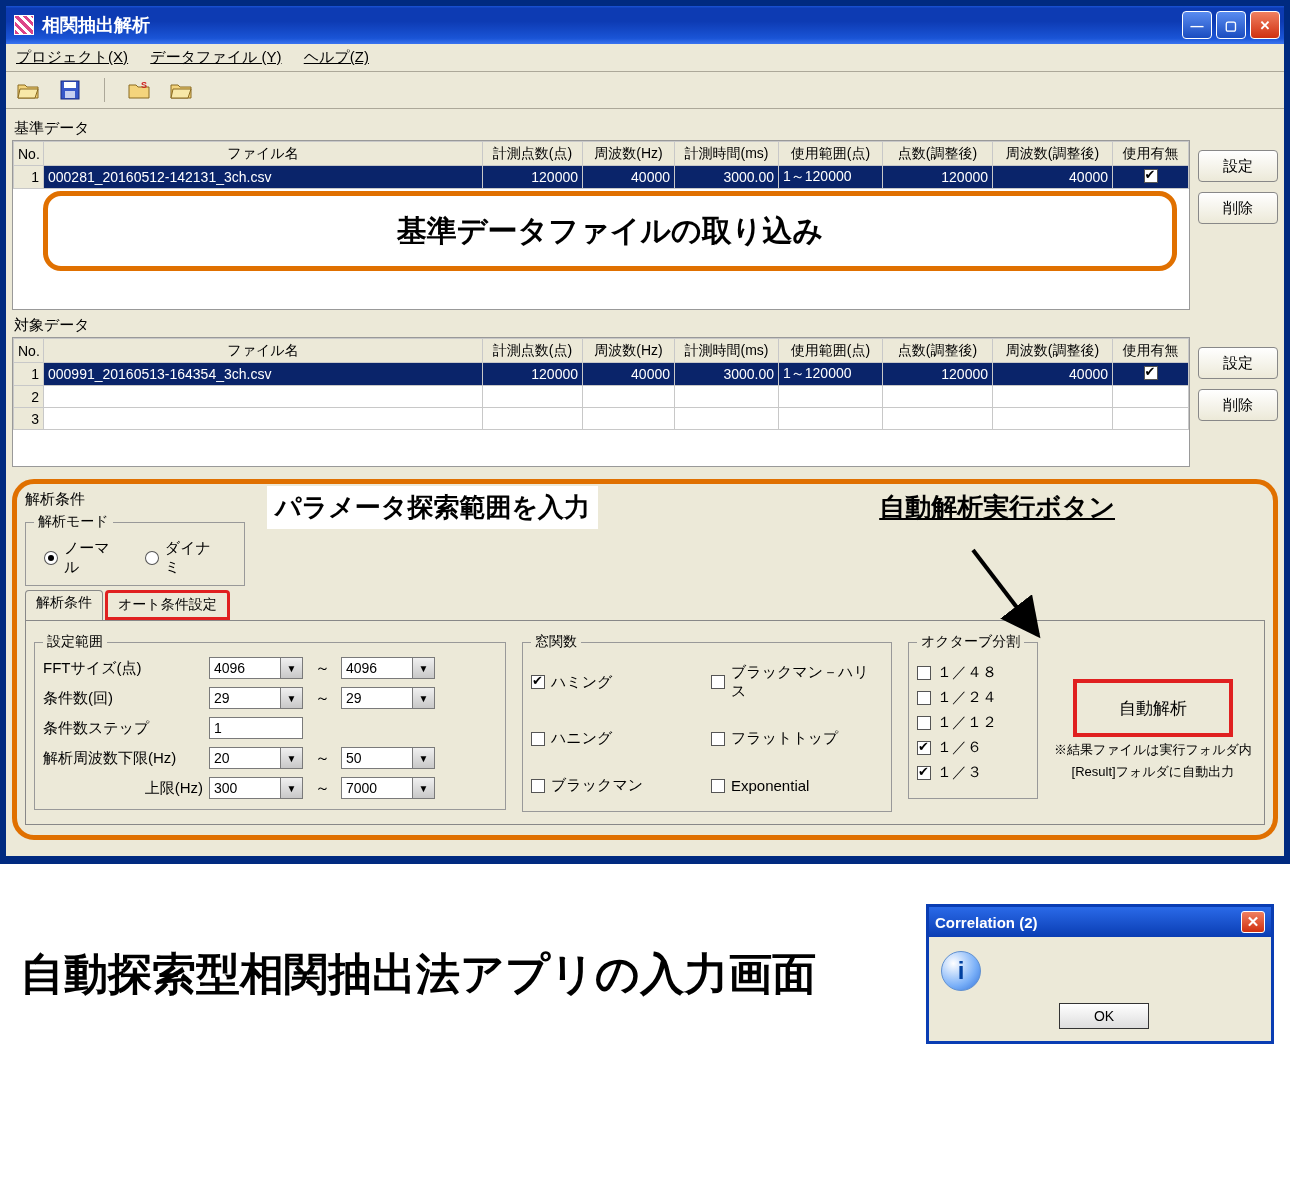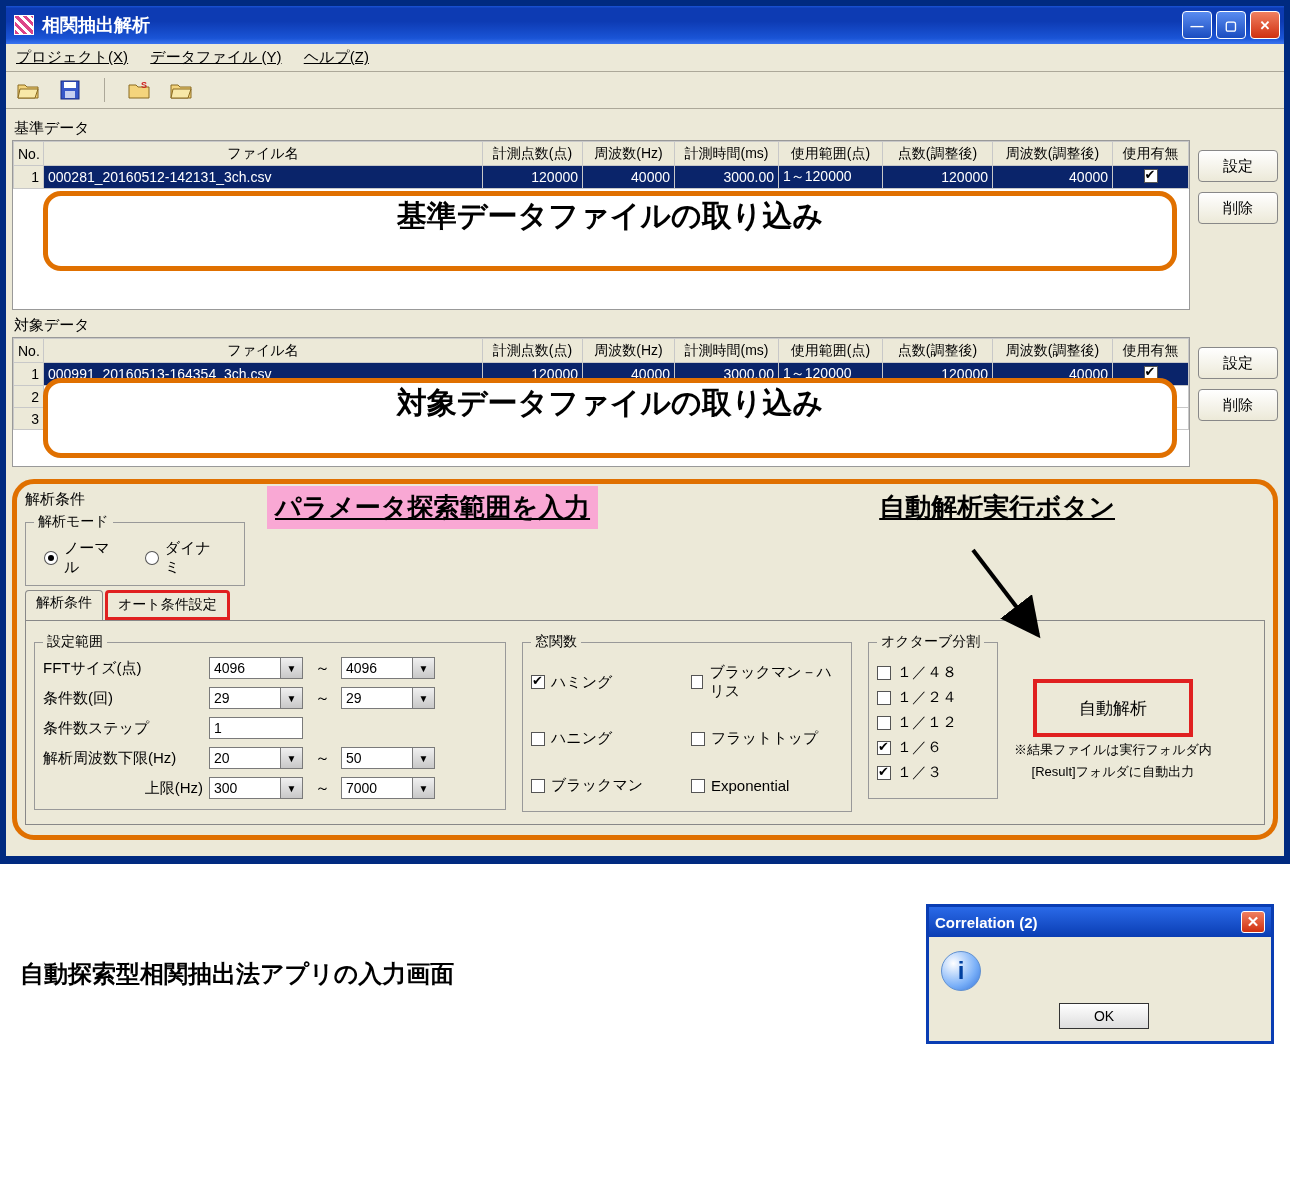--- a/index.html
+++ b/index.html
@@ -83,21 +83,21 @@
   td.num { text-align:right; }
   td.chkcell, th.chkcell {  text-align:center; }
   .chk { display:inline-block; width:14px;height:14px;border:1px solid #555; background:#fff; position:relative;}
   .chk.on::after{content:"✔"; position:absolute; left:0; top:-3px; font-size:13px; color:#000;}
 
   .overlay-box {
     position:absolute;
     border:5px solid #e07000;
     border-radius:18px;
     background:#fff;
-    display:flex;align-items:flex-start;justify-content:center;
+    display:flex;align-items:center;justify-content:center;
     font-size:30px; font-weight:bold;
   }
 
   
   .analysis-outer {
     border:5px solid #e07000; border-radius:22px;
     margin-top:12px; padding:6px 8px 10px 8px; background:#ece9d8;
     position:relative;
   }
   fieldset { border:1px solid #999; background:#ece9d8; margin:4px 0; padding:6px 8px 10px 8px; }
@@ -113,35 +113,35 @@
   .tab.redbox{ border:3px solid #e02020; }
   .tabbody { border:1px solid #888; background:#ece9d8; padding:8px; display:flex; gap:16px; align-items:flex-start;}
 
   .setgrid { display:grid; grid-template-columns: 160px 100px 20px 100px; row-gap:8px; column-gap:6px; align-items:center; font-size:15px;}
   .combo { display:flex; }
   .combo input { width:72px; height:22px; border:1px solid #7a7a7a; background:#fff; font-size:14px; padding:0 4px;}
   .combo .dd { width:22px;height:22px;border:1px solid #7a7a7a;border-left:none;background:linear-gradient(#f0f0f0,#c8c8c8);display:flex;align-items:center;justify-content:center;}
   .combo .dd::after{content:"▼";font-size:10px;}
   .txt { width:94px; height:22px; border:1px solid #7a7a7a; background:#fff; font-size:14px; padding:0 4px;}
 
-  fieldset.win { width:330px; }
+  fieldset.win { width:370px; }
   fieldset.oct { width:130px; }
   .chkrow{ display:flex; align-items:center; gap:6px; font-size:15px; margin:6px 0;}
   .winfns { display:grid; grid-template-columns:1fr 1fr; row-gap:16px; column-gap:8px;}
 
   .autobtn-box { border:4px solid #e02020; width:160px; height:58px; display:flex;align-items:center;justify-content:center; font-size:17px; background:#ece9d8; cursor:pointer;}
   .autonote { font-size:13px; text-align:center; margin-top:4px;}
 
-  .param-label { position:absolute; top:2px; left:250px; font-size:26px; font-weight:bold; text-decoration:underline; background:#f9a8d4; padding:4px 8px;}
+  .param-label { position:absolute; top:2px; left:250px; font-size:26px; font-weight:bold; background:#ffffff; padding:4px 8px;}
   .autobtn-label { position:absolute; top:2px; right:150px; font-size:26px; font-weight:bold; text-decoration:underline; background:#ece9d8; padding:4px 8px;}
   .arrow { position:absolute; top:56px; right:210px; }
 
   
   .bottom { display:flex; align-items:center; padding:40px 20px 90px 20px; gap:40px; }
-  .bottom-title { font-size:24px; font-weight:bold; flex:1;}
+  .bottom-title { font-size:44px; font-weight:bold; flex:1;}
   .msgbox { width:348px; border:3px solid #0a3db3; background:#ece9d8; }
   .msg-title { height:30px; background:linear-gradient(to bottom,#2a6ae8,#0a3db3); color:#fff; font-weight:bold; font-size:15px; display:flex;align-items:center; padding:0 6px;}
   .msg-title .spacer{flex:1;}
   .msg-close{ width:24px;height:22px; background:linear-gradient(#f08060,#d03010); border:1px solid #fff; border-radius:3px; display:flex;align-items:center;justify-content:center;color:#fff;font-weight:bold;}
   .msg-body { display:flex; gap:14px; padding:14px 12px 6px 12px; align-items:flex-start;}
   .info-icon{ width:40px;height:40px;border-radius:50%;background:radial-gradient(circle at 30% 30%,#fff,#7ab0f8 60%,#3070d8); display:flex;align-items:center;justify-content:center;color:#0040a0;font-size:24px;font-weight:bold;border:1px solid #6090d0;}
   .msg-text{ font-size:14px; line-height:1.5;}
   .msg-btnrow{ text-align:center; padding:6px 0 12px 8px;}
   .okbtn{ width:90px;height:26px;border:1px solid #333; background:linear-gradient(#fff,#ddd); font-size:14px;}
 </style>
@@ -305,23 +305,20 @@
                 <td class="num"></td>
                 <td class="num"></td>
                 <td class="num"></td>
                 <td></td>
                 <td class="num"></td>
                 <td class="num"></td>
                 <td class="chkcell"></td>
               </tr>
             </tbody>
         </table>
-        <div class="overlay-box" style="left:30px; top:40px; right:12px; height:80px;">
-          <span>対象データファイルの取り込み</span>
-        </div>
       </div>
       <div class="btn-col">
         <div class="wbtn">設定</div>
         <div class="wbtn">削除</div>
       </div>
     </div>
 
     <div class="analysis-outer">
       <div style="font-size:15px;margin-bottom:2px;">解析条件</div>
 

